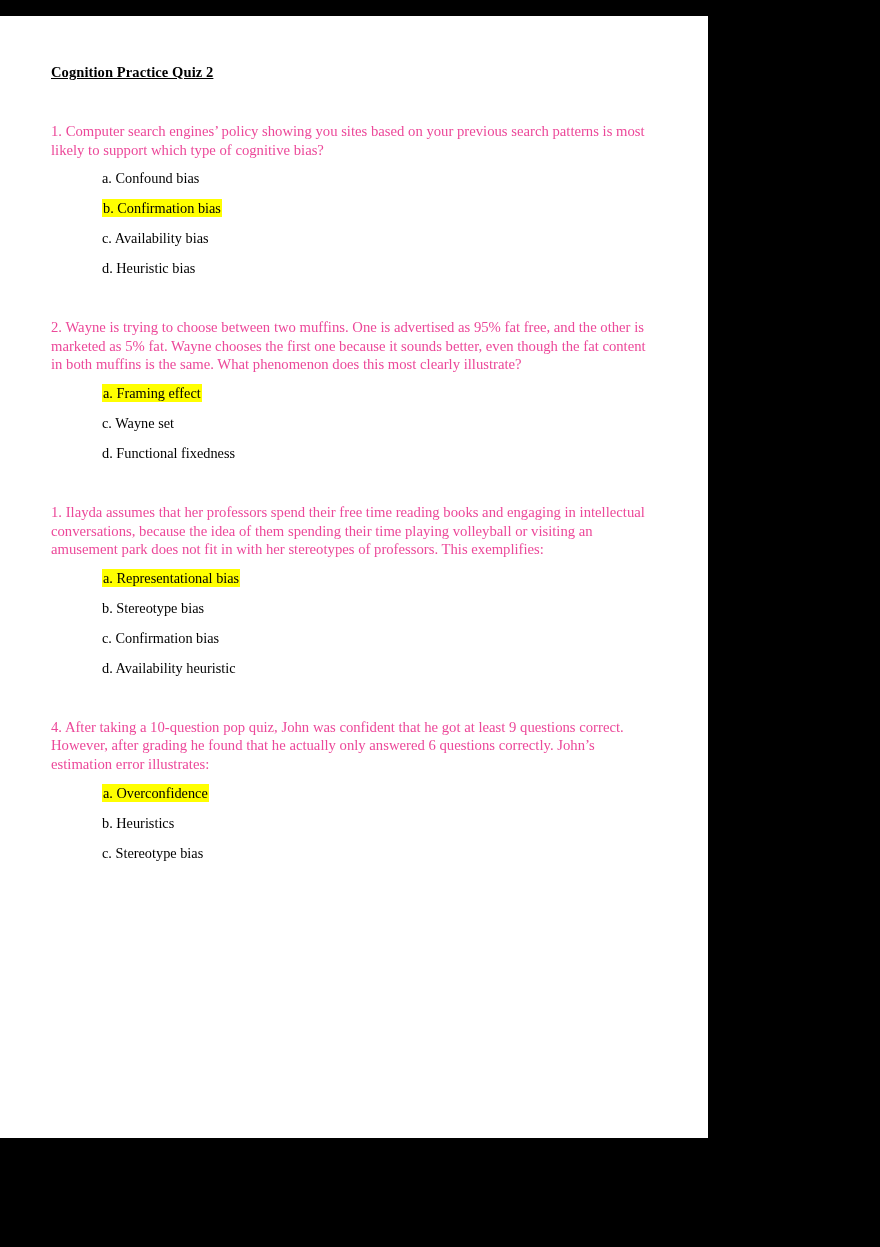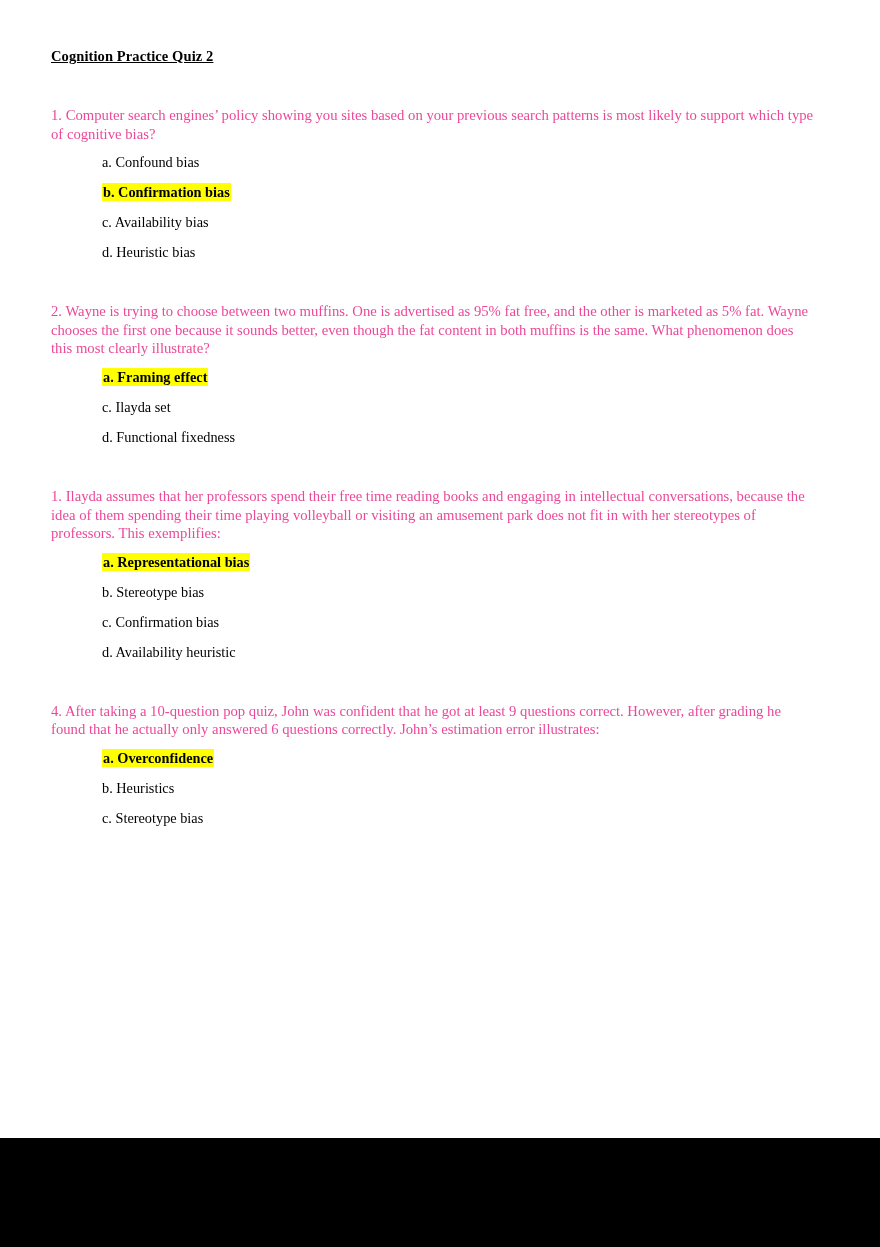--- a/index.html
+++ b/index.html
@@ -9,22 +9,22 @@
   }
   body {
     width: 880px;
     height: 1247px;
     overflow: hidden;
     font-family: "Liberation Serif", serif;
   }
   .page {
     position: absolute;
     left: 0;
-    top: 0;
-    width: 880px;
+    top: 16px;
+    width: 708px;
     height: 1138px;
     background: #ffffff;
   }
   .page-inner {
     padding: 48px 62px 0 51px;
   }
   .doc-title {
     font-family: "Liberation Serif", serif;
     font-size: 14.5px;
     font-weight: bold;
@@ -55,21 +55,21 @@
     display: block;
   }
   .option:last-child {
     margin-bottom: 0;
   }
   .option .txt {
     display: inline;
   }
   .option.highlight .txt {
     background: #ffff00;
-    font-weight: bold;
+    font-weight: normal;
     padding: 1px 1px 1px 1px;
   }
   .bottom-bar {
     position: absolute;
     left: 0;
     top: 1138px;
     width: 880px;
     height: 109px;
     background: #000000;
   }
@@ -87,21 +87,21 @@
             <div class="option"><span class="txt">a. Confound bias</span></div>
             <div class="option highlight"><span class="txt">b. Confirmation bias</span></div>
             <div class="option"><span class="txt">c. Availability bias</span></div>
             <div class="option"><span class="txt">d. Heuristic bias</span></div>
           </div>
         </div>
         <div class="question-block">
           <div class="question-text">2. Wayne is trying to choose between two muffins. One is advertised as 95% fat free, and the other is marketed as 5% fat. Wayne chooses the first one because it sounds better, even though the fat content in both muffins is the same. What phenomenon does this most clearly illustrate?</div>
           <div class="options">
             <div class="option highlight"><span class="txt">a. Framing effect</span></div>
-            <div class="option"><span class="txt">c. Ilayda set</span></div>
+            <div class="option"><span class="txt">c. Wayne set</span></div>
             <div class="option"><span class="txt">d. Functional fixedness</span></div>
           </div>
         </div>
         <div class="question-block">
           <div class="question-text">1. Ilayda assumes that her professors spend their free time reading books and engaging in intellectual conversations, because the idea of them spending their time playing volleyball or visiting an amusement park does not fit in with her stereotypes of professors. This exemplifies:</div>
           <div class="options">
             <div class="option highlight"><span class="txt">a. Representational bias</span></div>
             <div class="option"><span class="txt">b. Stereotype bias</span></div>
             <div class="option"><span class="txt">c. Confirmation bias</span></div>
             <div class="option"><span class="txt">d. Availability heuristic</span></div>

